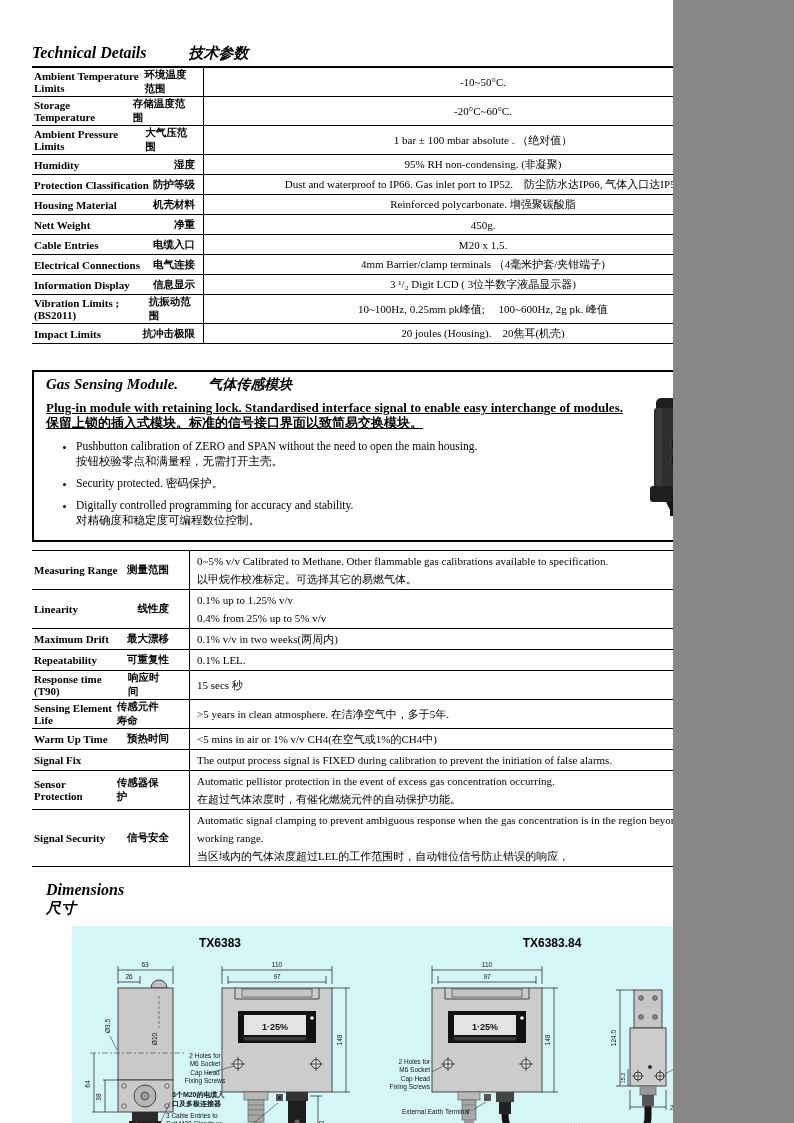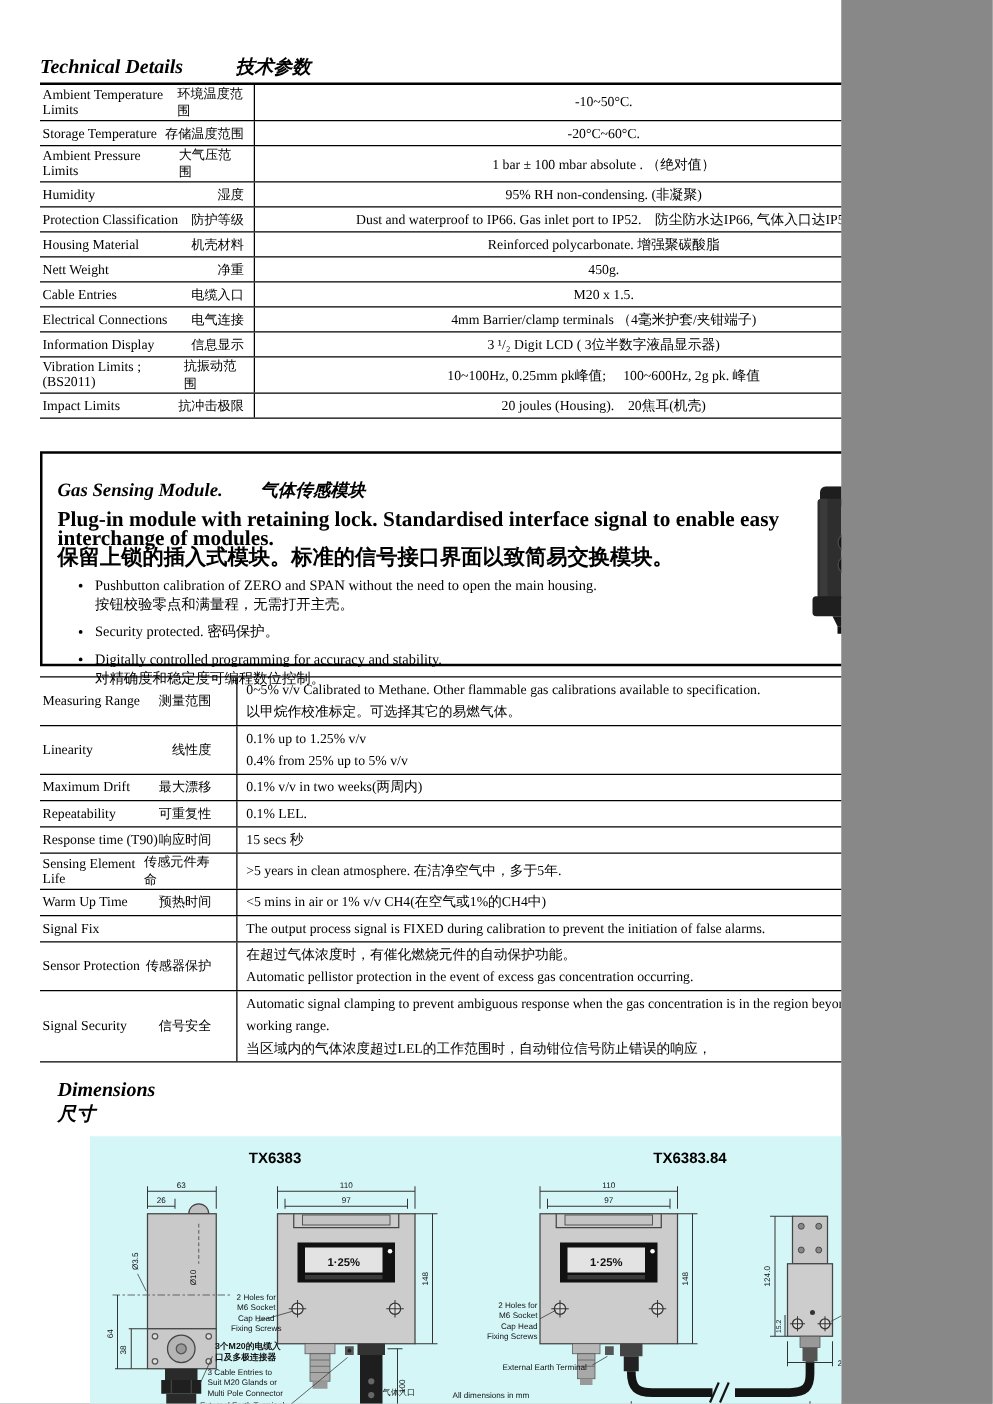--- a/index.html
+++ b/index.html
@@ -10,35 +10,35 @@
   
   .head-row{display:flex;align-items:baseline;}
   .head-en{font:bold italic 16px "Liberation Serif",serif;}
   .head-zh{font:bold italic 15px "Liberation Serif",serif;margin-left:42px;}
   .tech-head{margin-top:44px;border-bottom:2.5px solid #000;padding-bottom:3px;}
 
   
   .spec-table{width:100%;}
   .t-row{display:flex;border-bottom:1px solid #000;min-height:19px;align-items:stretch;}
   .t-label{width:172px;box-sizing:border-box;border-right:1px solid #000;display:flex;
-           justify-content:space-between;align-items:center;padding:0 8px 0 2px;}
+           justify-content:space-between;align-items:center;padding:0 8px 0 2px;font-weight:bold;}
   .table2 .t-label{width:158px;padding-right:20px;}
   .t-en{font-size:11px;}
   .t-zh{font-size:10.5px;}
   .t-val{flex:1;font-size:11px;display:flex;flex-direction:column;justify-content:center;padding:1px 4px;}
   .t-val.center{text-align:center;}
   .table2 .t-val{text-align:left;padding-left:7px;}
   .v-line{line-height:18px;}
 
   
   .module-box{margin-top:26px;border:2px solid #000;height:172px;box-sizing:border-box;
-              position:relative;padding:21px 12px;}
+              position:relative;padding:4px 12px;}
   .module-title-en{font:bold italic 15px "Liberation Serif",serif;}
   .module-title-zh{font:bold italic 14px "Liberation Serif",serif;margin-left:30px;}
-  .module-intro{margin-top:6px;font-weight:bold;font-size:17px;line-height:15px;width:590px;}
+  .module-intro{margin-top:6px;font-weight:bold;font-size:13px;line-height:15px;width:590px;text-decoration:underline;}
   .module-bullets{margin:9px 0 0 0;padding-left:30px;width:560px;}
   .module-bullets li{font-size:11.5px;line-height:15px;margin-bottom:7px;}
   .module-img{position:absolute;right:50px;top:26px;}
 
   
   .dim-head{margin-top:14px;flex-direction:column;}
   .dim-head .head-zh{margin-left:14px;}
   .draw-box{position:relative;margin:8px 0 0 40px;width:688px;height:238px;background:#d5f6f7;}
   .draw-box svg{position:absolute;left:0;top:0;}
   .fig-title{position:absolute;font:bold 12px "Liberation Sans",sans-serif;text-align:center;}
@@ -262,22 +262,22 @@
           <div class="t-val">
             <div class="v-line">The output process signal is FIXED during calibration to prevent the initiation of false alarms.</div>
           </div>
         </div>
         <div class="t-row">
           <div class="t-label">
             <span class="t-en">Sensor Protection</span>
             <span class="t-zh">传感器保护</span>
           </div>
           <div class="t-val">
+            <div class="v-line">Automatic pellistor protection in the event of excess gas concentration occurring.</div>
             <div class="v-line">在超过气体浓度时，有催化燃烧元件的自动保护功能。</div>
-            <div class="v-line">Automatic pellistor protection in the event of excess gas concentration occurring.</div>
           </div>
         </div>
         <div class="t-row">
           <div class="t-label">
             <span class="t-en">Signal Security</span>
             <span class="t-zh">信号安全</span>
           </div>
           <div class="t-val">
             <div class="v-line">Automatic signal clamping to prevent ambiguous response when the gas concentration is in the region beyond the normal LEL working range.</div>
             <div class="v-line">当区域内的气体浓度超过LEL的工作范围时，自动钳位信号防止错误的响应，</div>

